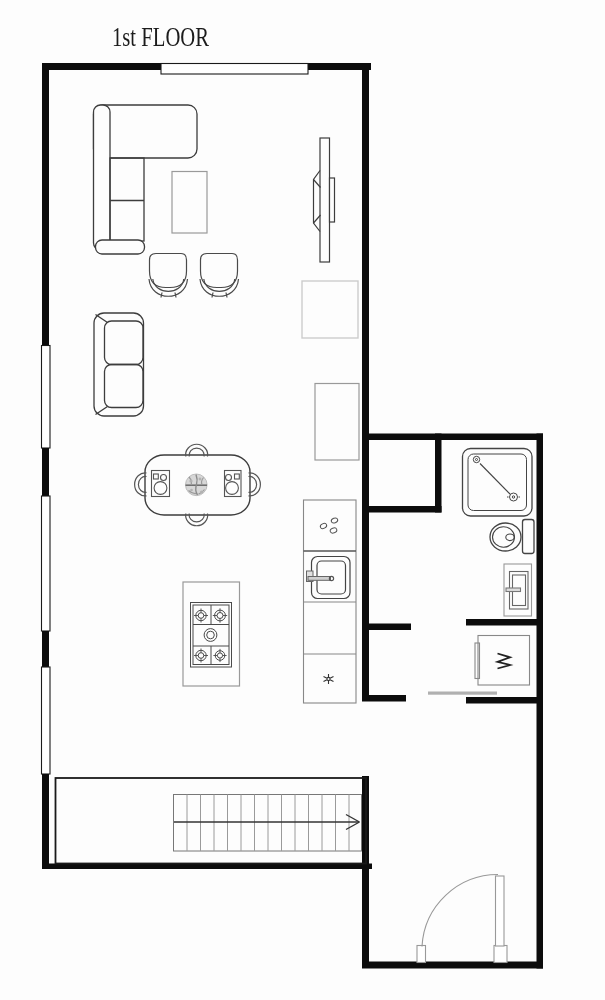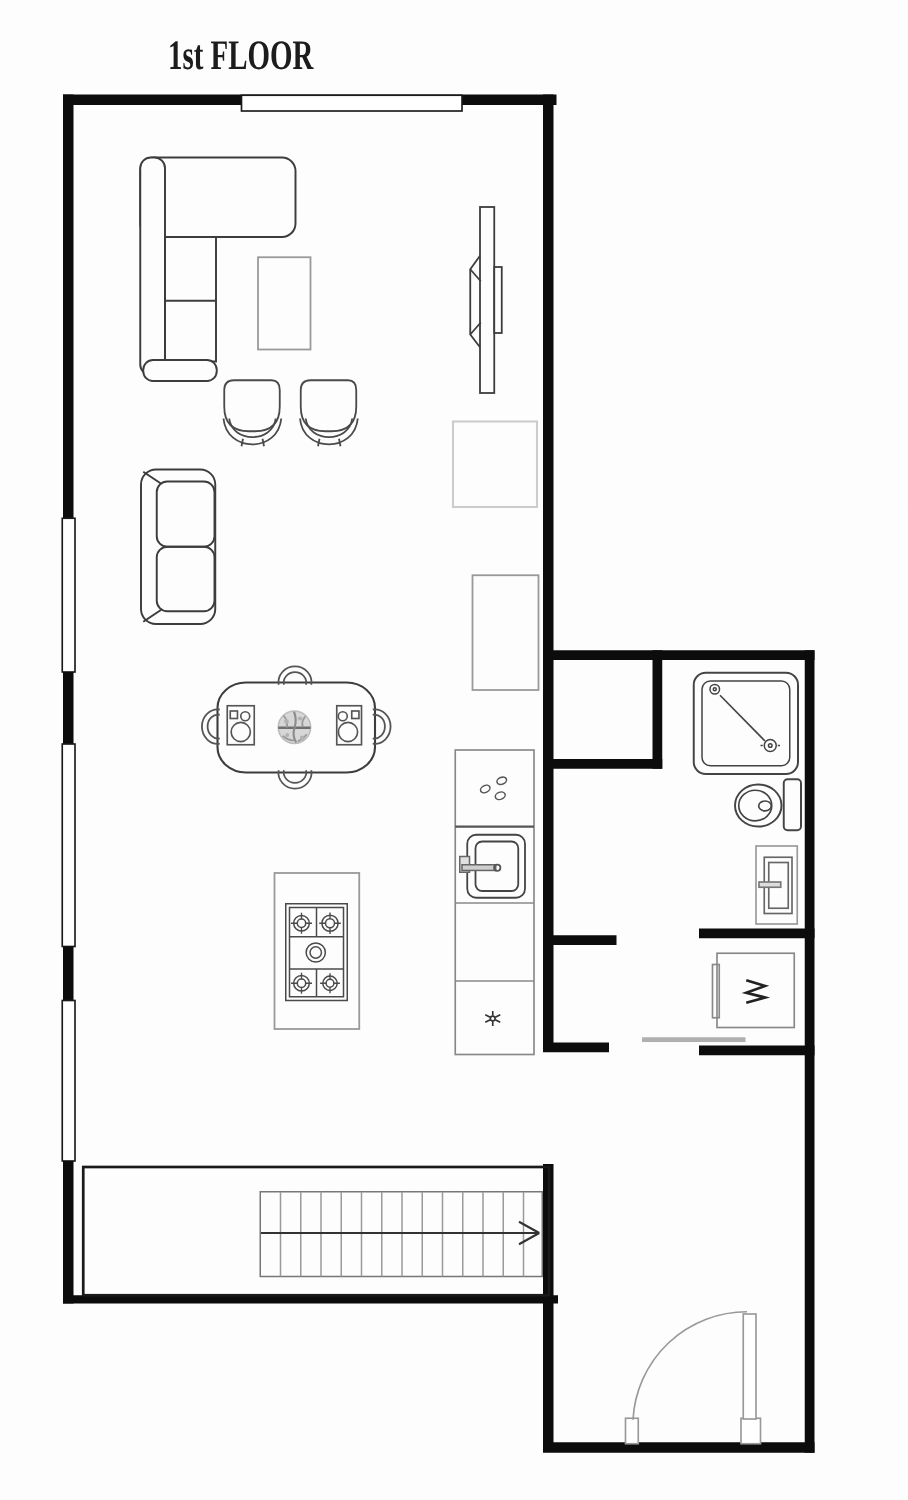--- a/index.html
+++ b/index.html
@@ -1,16 +1,16 @@
 <!DOCTYPE html>
 <html><head>
 <meta charset="utf-8">
 <style>
   html,body{margin:0;padding:0;background:#ffffff;}
-  #plan{width:605px;height:1000px;position:relative;font-family:"Liberation Serif",serif;font-weight:bold;}
+  #plan{width:605px;height:1000px;position:relative;font-family:"Liberation Serif",serif;}
 </style>
 </head>
 <body>
 <div id="plan">
 <svg width="605" height="1000" viewBox="0 0 605 1000">
 
 <rect x="0" y="0" width="605" height="1000" fill="#fdfdfd"></rect>
 
 <text x="112" y="46" font-family="Liberation Serif, serif" font-size="28" fill="#1c1c1c" textLength="97" lengthAdjust="spacingAndGlyphs">1st FLOOR</text>
 

